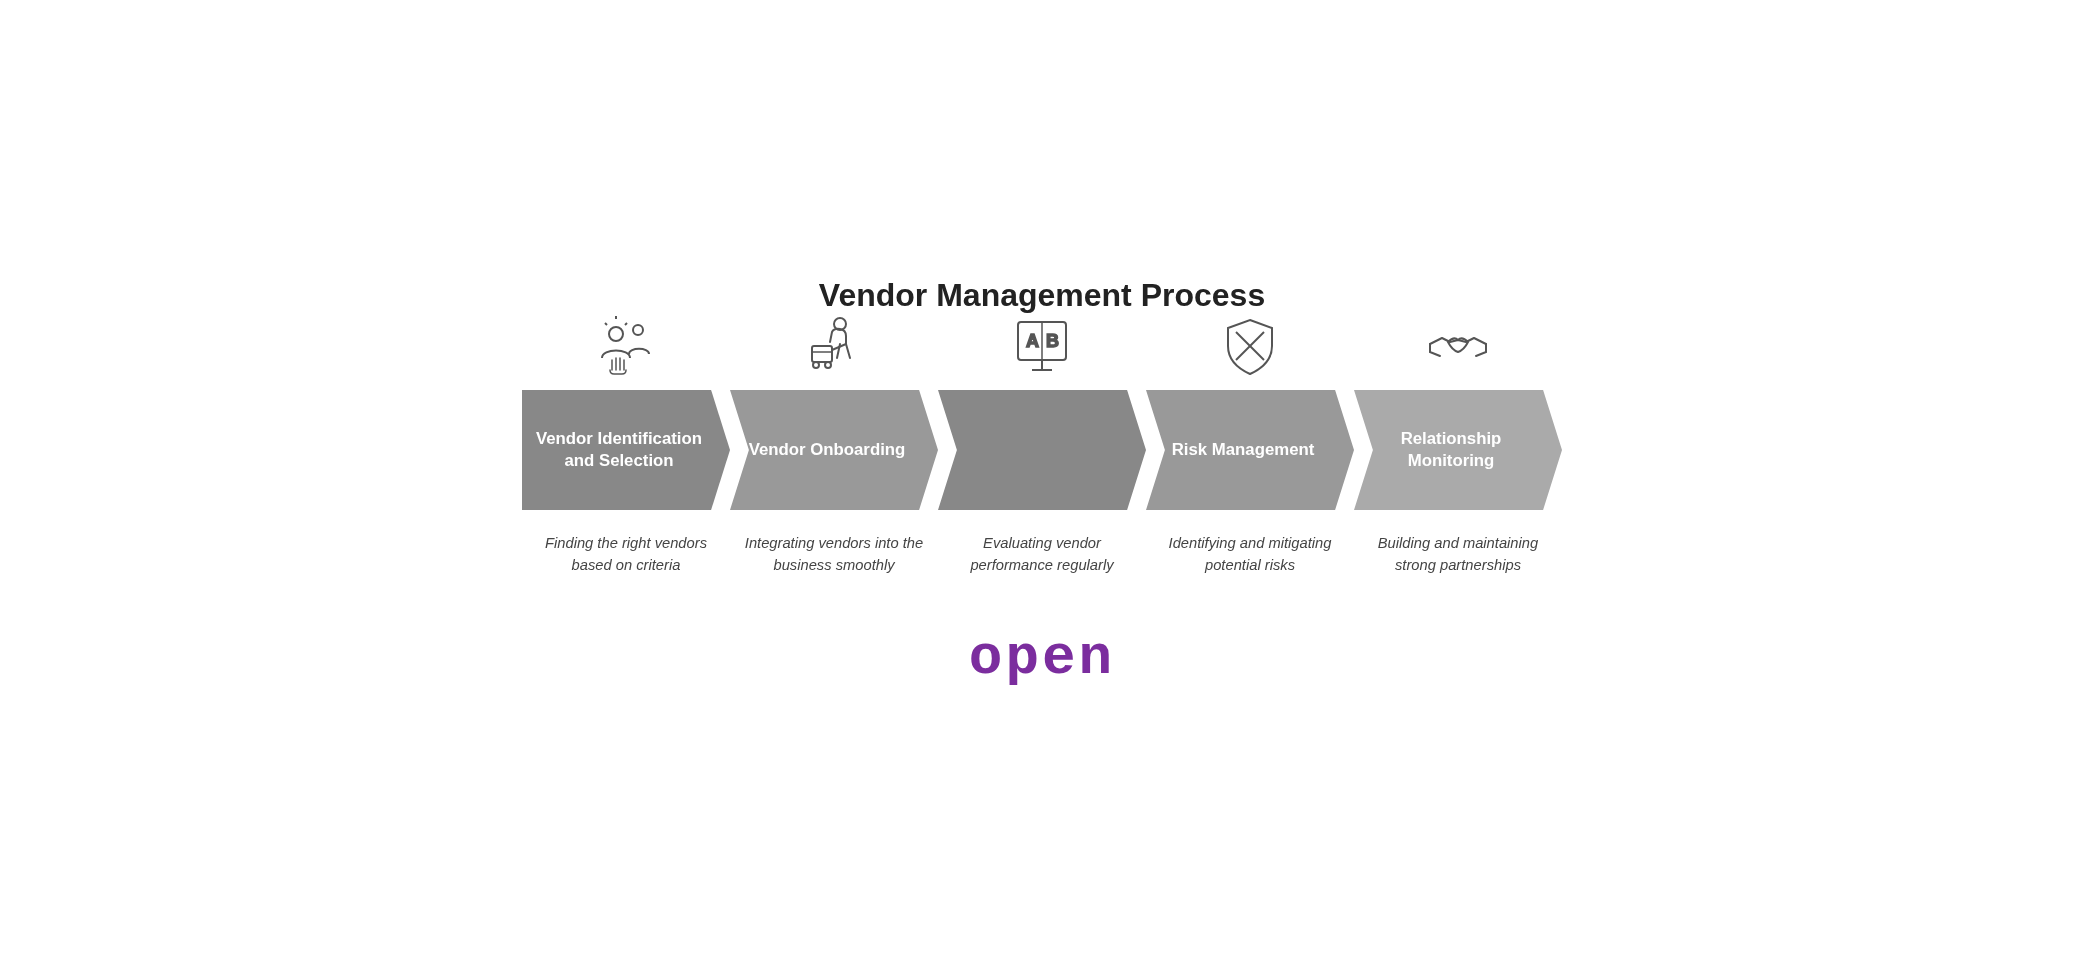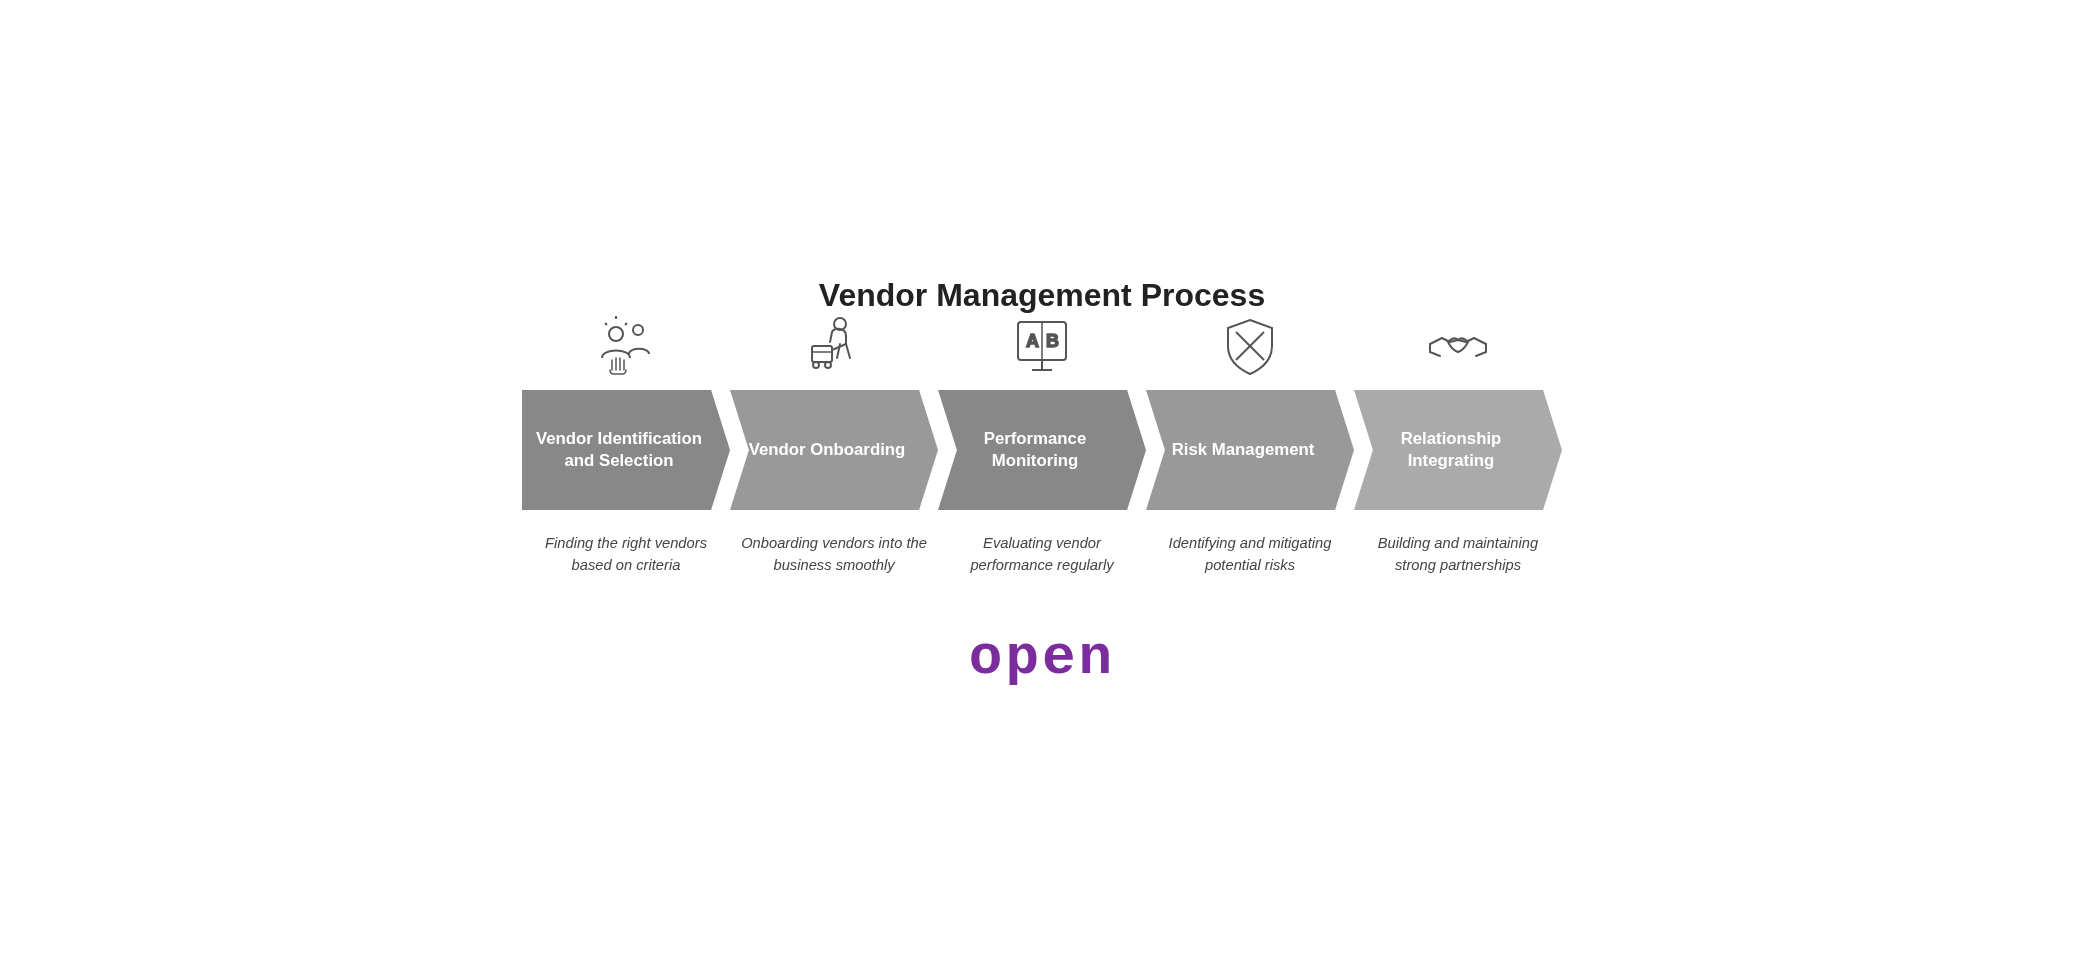--- a/index.html
+++ b/index.html
@@ -239,47 +239,46 @@
           </svg>
           <div class="arrow-label">Vendor Onboarding</div>
         </div>
       </div>
 
       <div class="arrow-item">
         <div class="arrow-shape">
           <svg viewBox="0 0 220 120" preserveAspectRatio="none" xmlns="http://www.w3.org/2000/svg">
             <polygon points="0,0 200,0 220,60 200,120 0,120 20,60" fill="#888"></polygon>
           </svg>
-          <div class="arrow-label">Performance Monitoring</div>
         </div>
       </div>
 
       <div class="arrow-item">
         <div class="arrow-shape">
           <svg viewBox="0 0 220 120" preserveAspectRatio="none" xmlns="http://www.w3.org/2000/svg">
             <polygon points="0,0 200,0 220,60 200,120 0,120 20,60" fill="#999"></polygon>
           </svg>
           <div class="arrow-label">Risk Management</div>
         </div>
       </div>
 
       <div class="arrow-item">
         <div class="arrow-shape">
           <svg viewBox="0 0 220 120" preserveAspectRatio="none" xmlns="http://www.w3.org/2000/svg">
             <polygon points="0,0 200,0 220,60 200,120 0,120 20,60" fill="#aaa"></polygon>
           </svg>
-          <div class="arrow-label">Relationship Integrating</div>
+          <div class="arrow-label">Relationship Monitoring</div>
         </div>
       </div>
 
     </div>
 
     <div class="desc-row">
       <div class="desc-cell">Finding the right vendors based on criteria</div>
-      <div class="desc-cell">Onboarding vendors into the business smoothly</div>
+      <div class="desc-cell">Integrating vendors into the business smoothly</div>
       <div class="desc-cell">Evaluating vendor performance regularly</div>
       <div class="desc-cell">Identifying and mitigating potential risks</div>
       <div class="desc-cell">Building and maintaining strong partnerships</div>
     </div>
 
   </div>
 
   <div class="logo-row">
     <span class="open-logo" style="color:#7b2d9e; font-size:3.5rem; font-weight:900; letter-spacing:3px;">open</span>
   </div>

